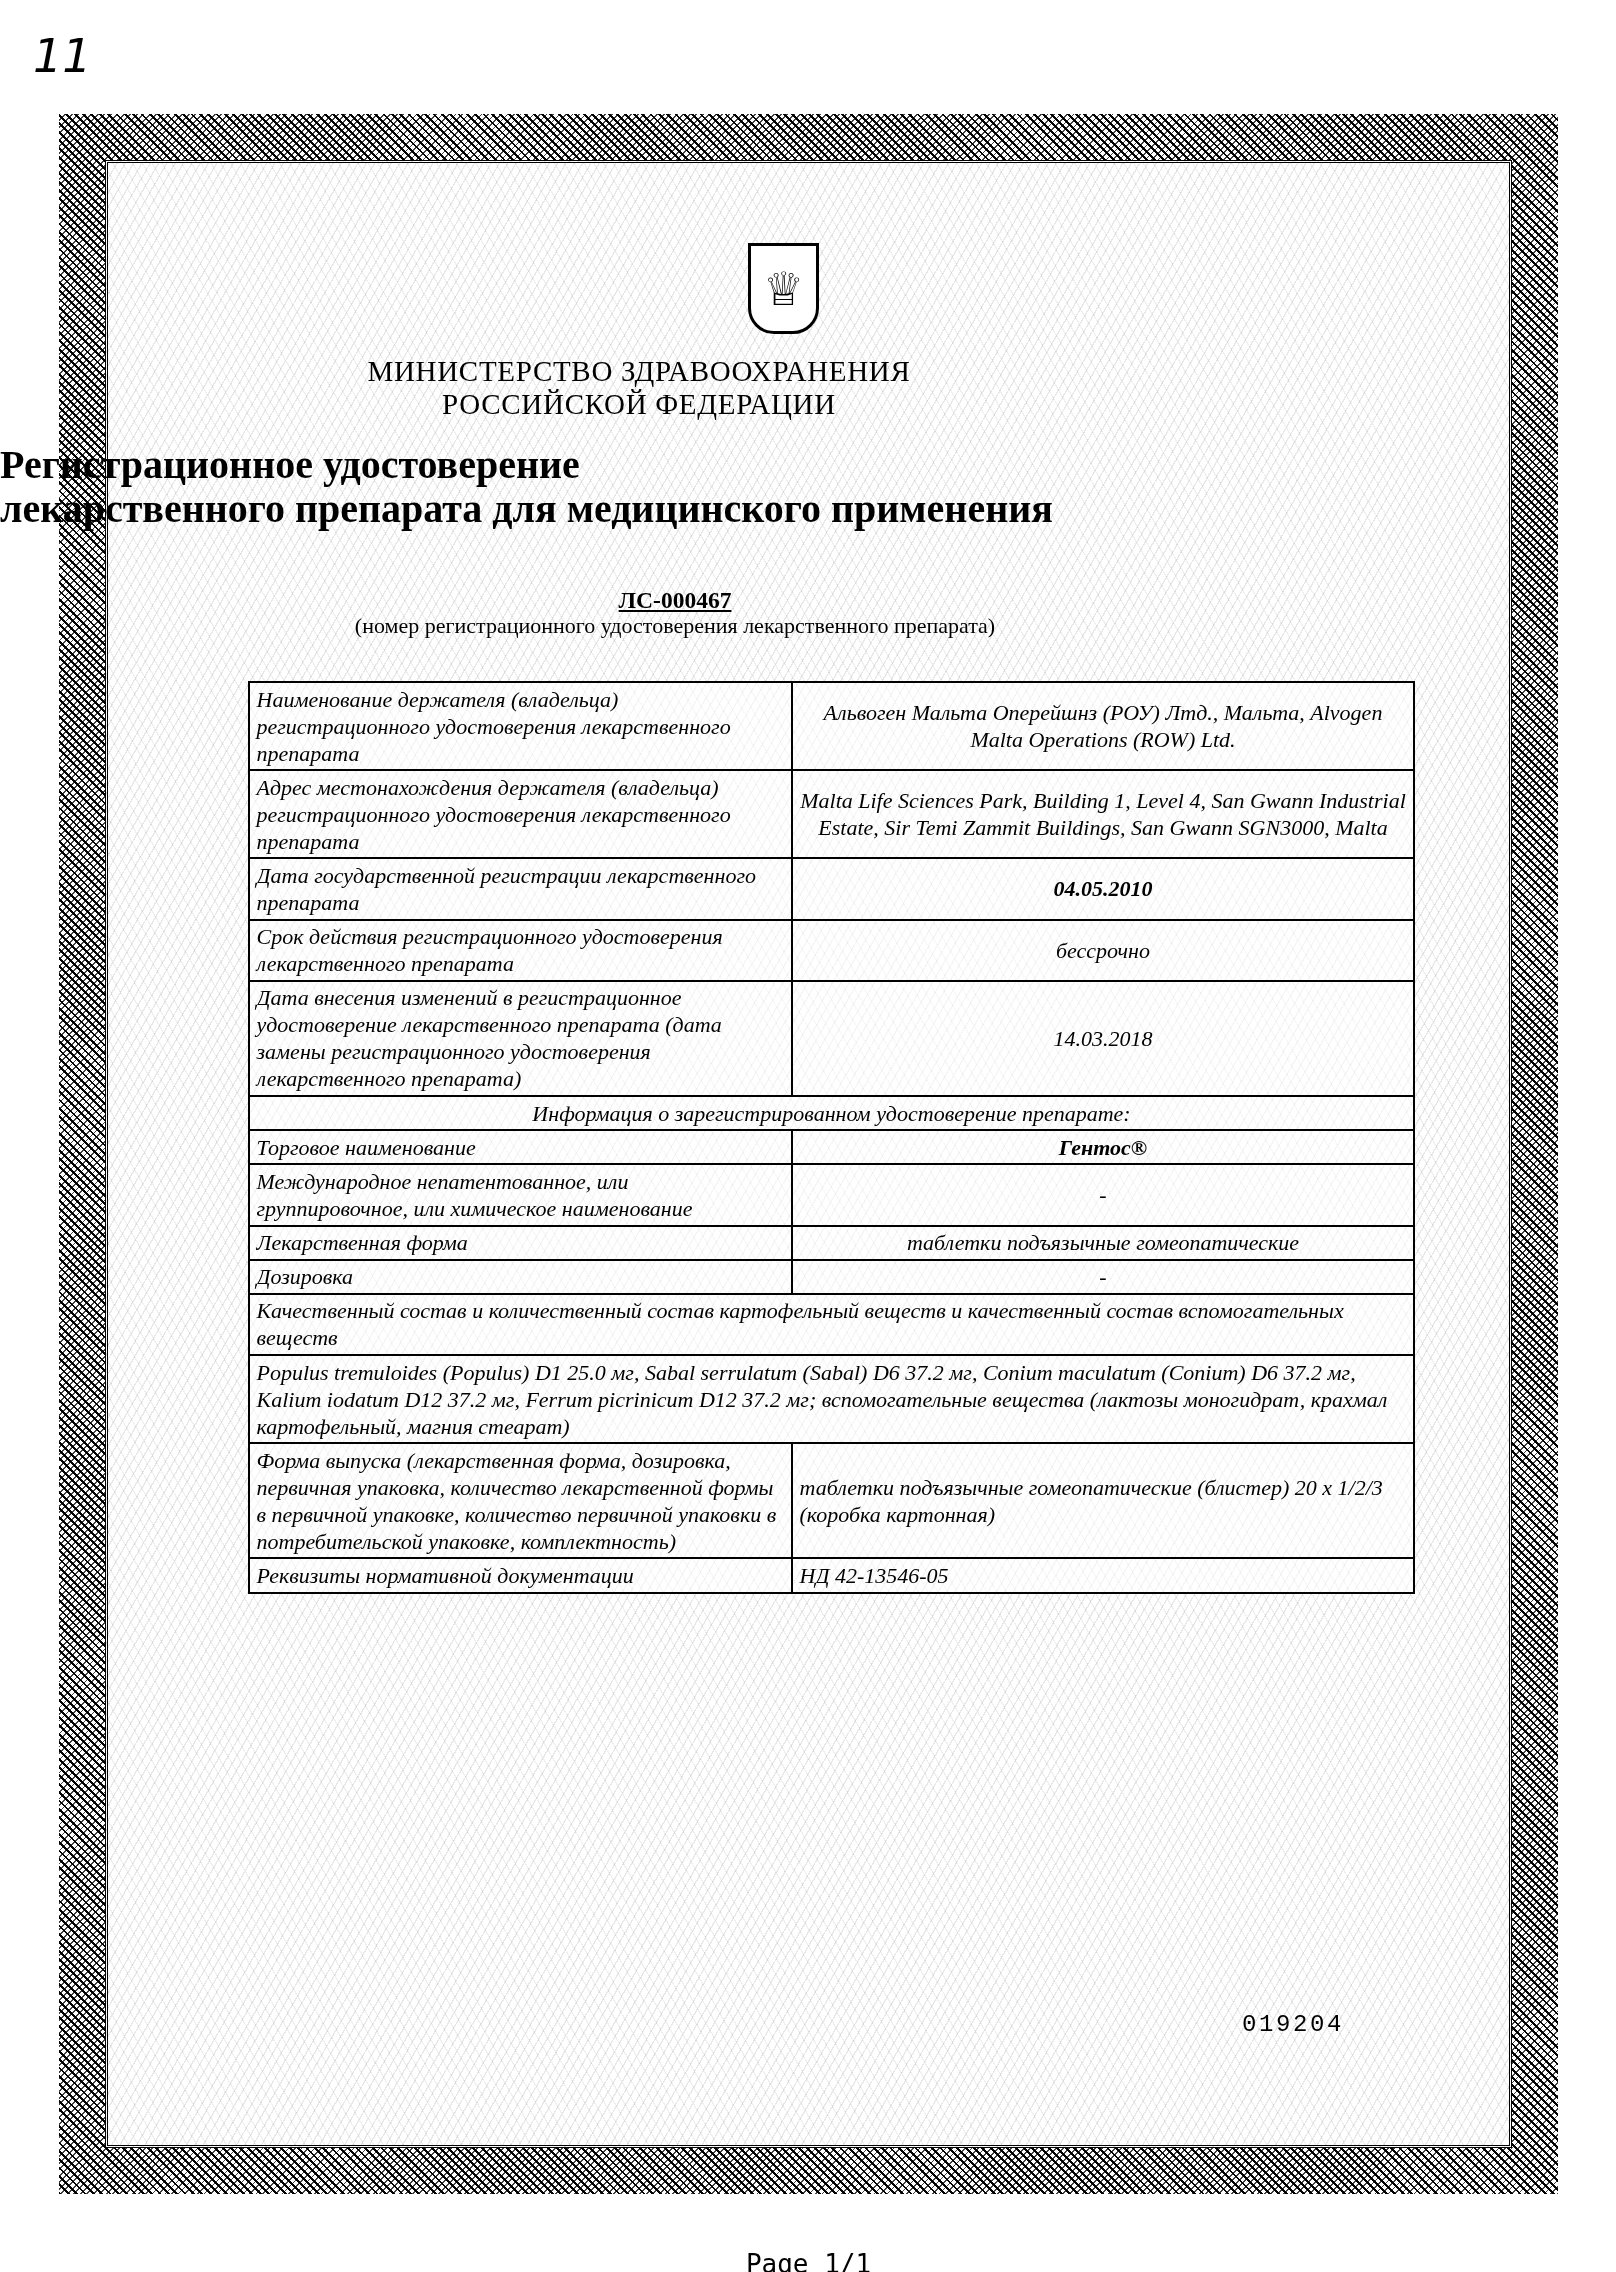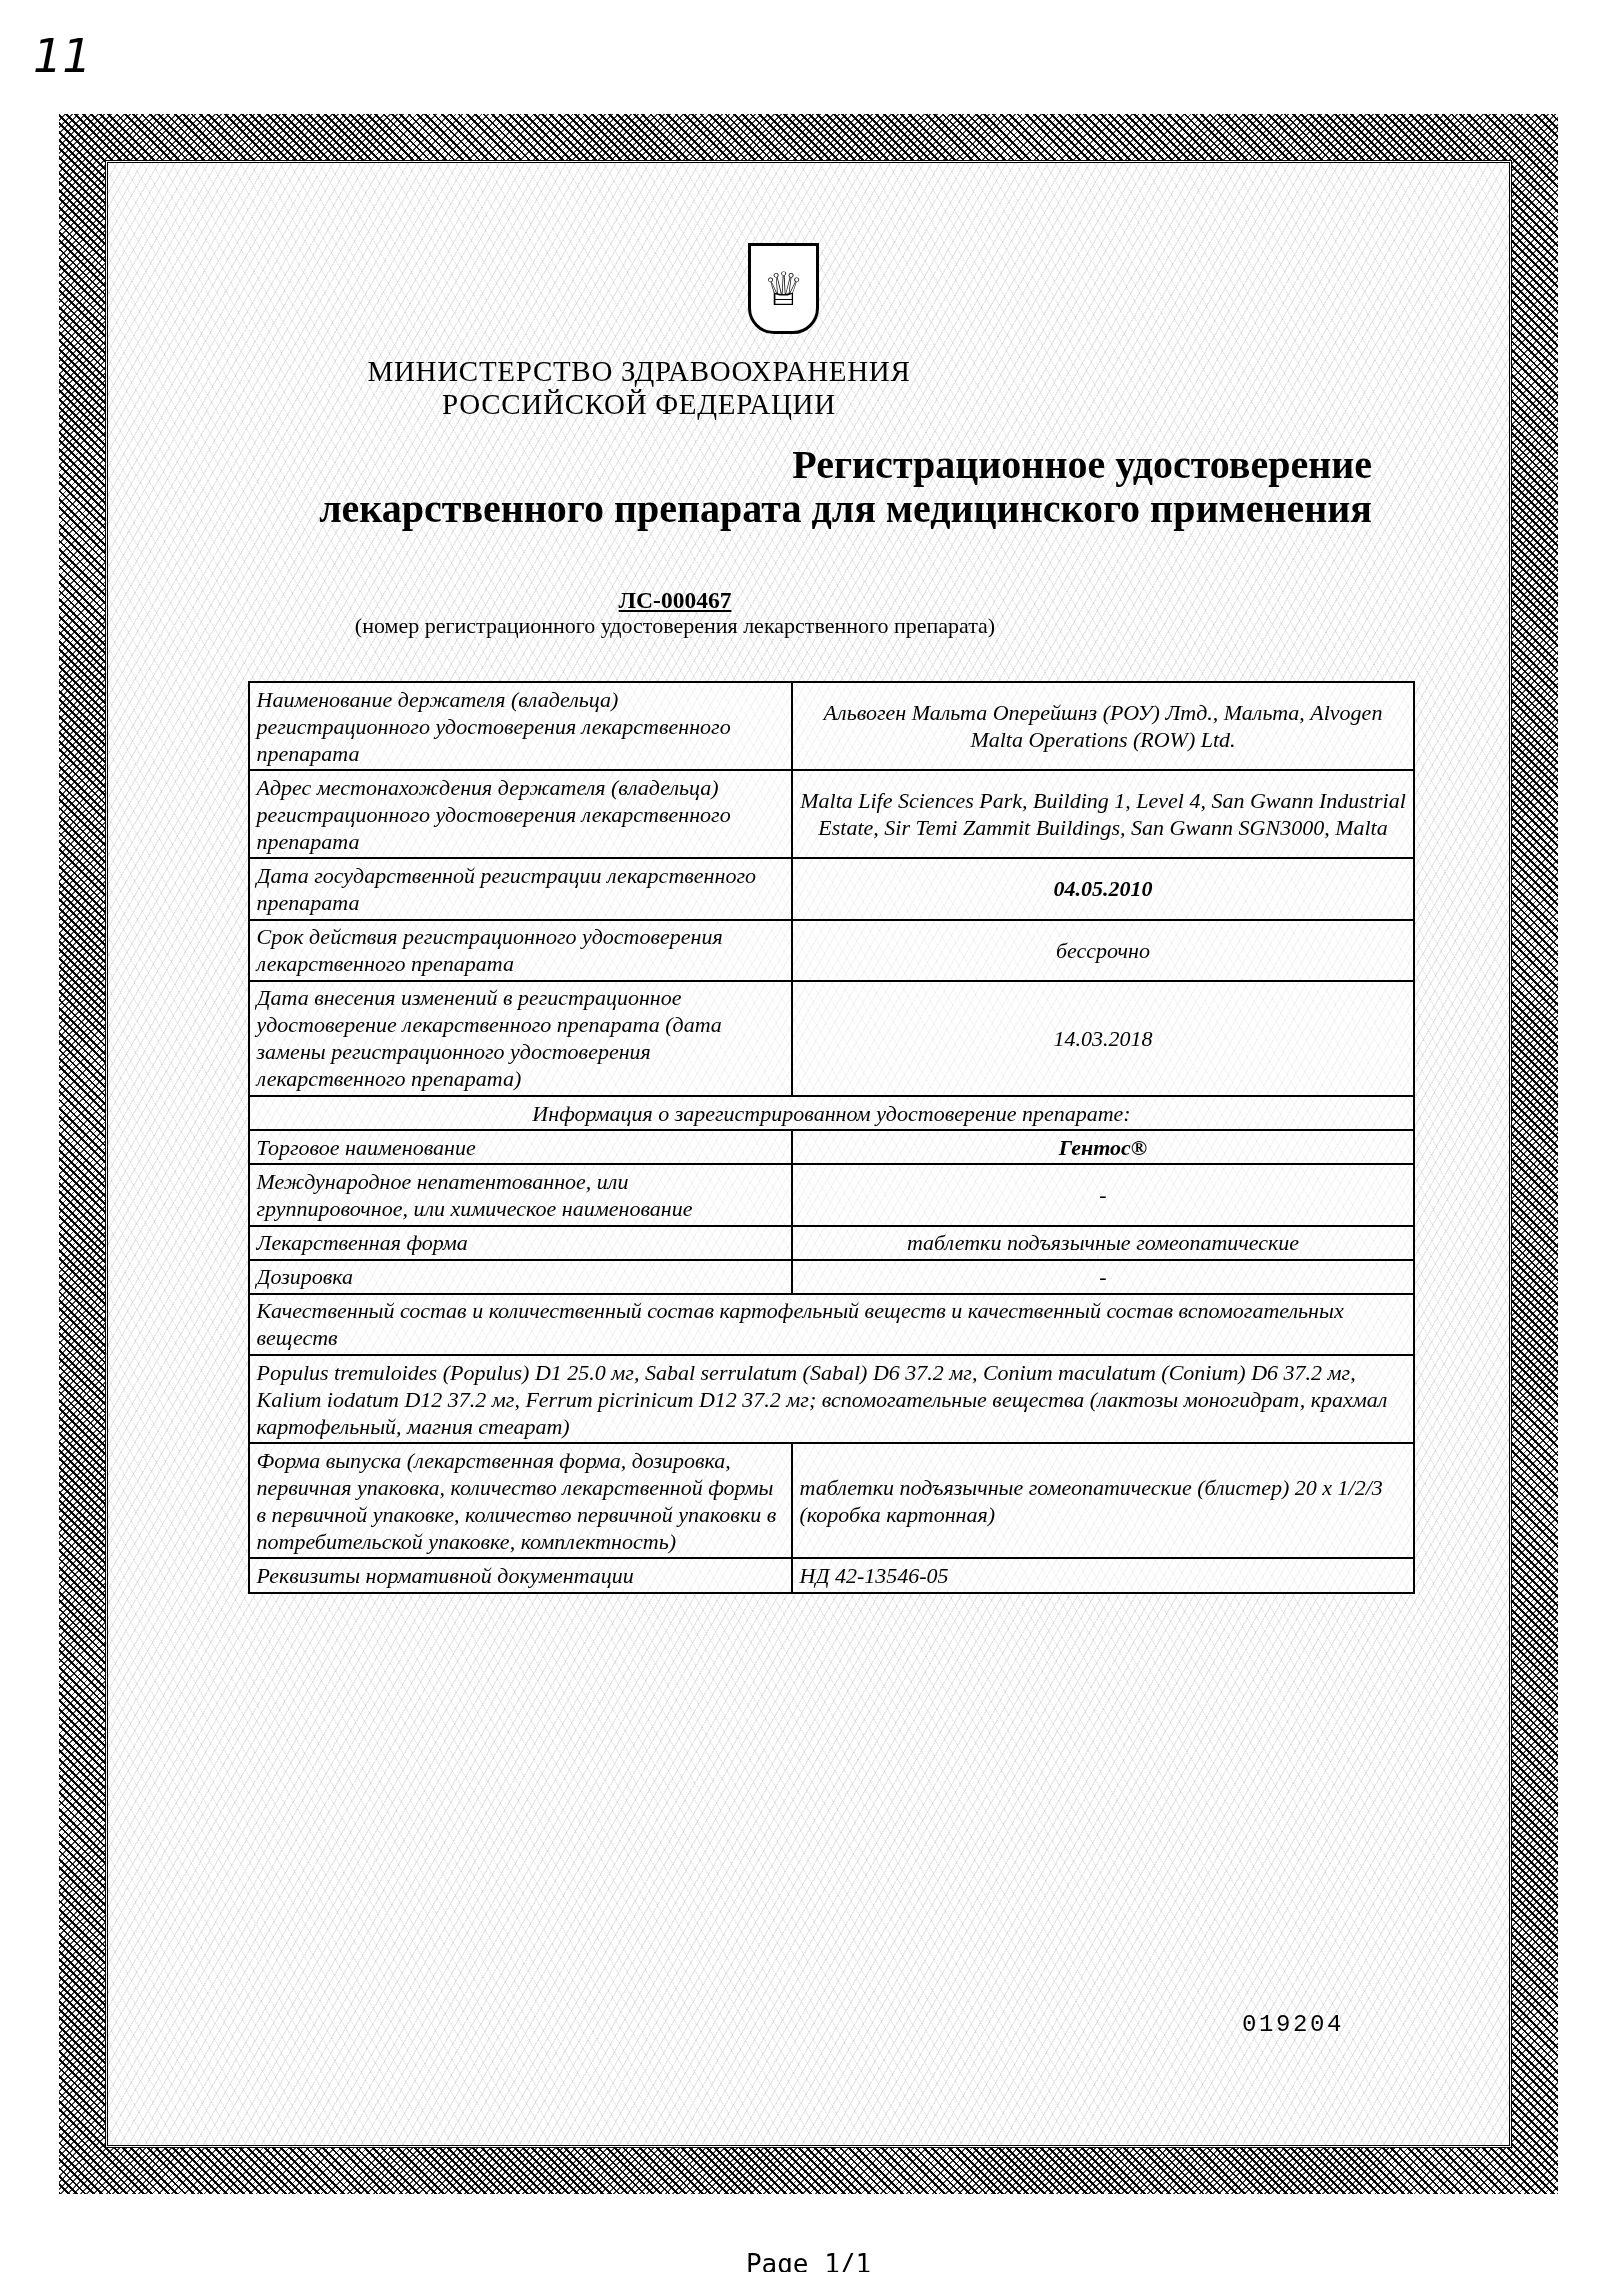--- a/index.html
+++ b/index.html
@@ -38,22 +38,22 @@
     position: absolute; left: 748px; top: 243px; width: 65px; height: 85px;
     border: 3.3px solid #000; border-radius: 0 0 26px 26px;
     display: flex; align-items: center; justify-content: center;
     font-size: 46px; background: #fff;
   }
   .ministry {
     position: absolute; left: 0; width: 1278px; top: 355px;
     text-align: center; font-size: 29px; line-height: 33px; letter-spacing: 0.7px;
   }
   .title {
-    position: absolute; left: 8px; width: 1364px; top: 443px;
-    text-align: right; font-size: 40px; line-height: 44px; font-weight: bold;
+    position: absolute; left: 0; width: 1364px; top: 443px;
+    text-align: left; font-size: 40px; line-height: 44px; font-weight: bold;
   }
   .regnum {
     position: absolute; left: 0; width: 1350px; top: 587px;
     text-align: center; font-size: 22px; line-height: 26px;
   }
   .regnum .num { font-weight: bold; text-decoration: underline; font-size: 23.5px; }
   table.cert {
     position: absolute; left: 248px; top: 681px; width: 1167px;
     border-collapse: collapse; font-size: 22px; line-height: 27px;
     background: rgba(255,255,255,0.55);

